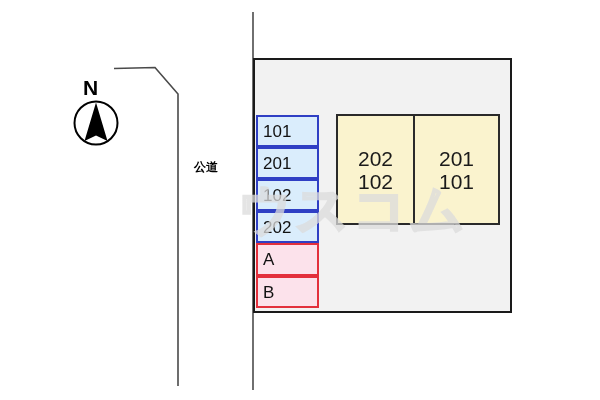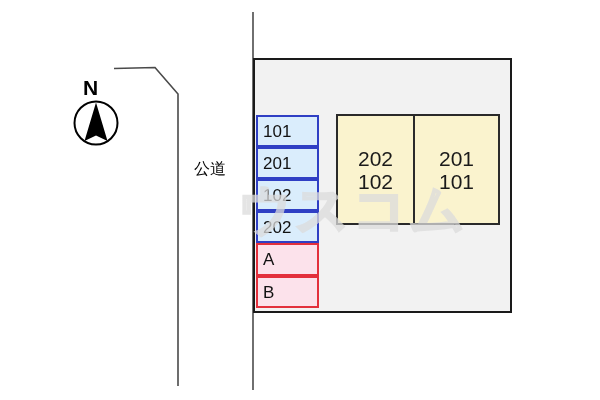--- a/index.html
+++ b/index.html
@@ -35,21 +35,21 @@
     display:flex;z-index:3;
   }
   .b-unit{
     background:var(--yellow_fill);border:2px solid #2a2a2a;
     display:flex;flex-direction:column;justify-content:center;align-items:center;
     font-size:21px;line-height:23px;color:#1a1a1a;
   }
   .b-unit.left{width:79px;}
   .b-unit.right{flex:1;margin-left:-2px;}
 
-  .lbl{position:absolute;z-index:4;font-size:16px;color:#000;white-space:nowrap;}
+  .lbl{position:absolute;z-index:4;font-size:12px;color:#000;white-space:nowrap;font-weight:bold;}
   .lbl-road{left:194px;top:159px;}
   .lbl-parking{left:325px;top:251px;letter-spacing:-0.5px;}
   .lbl-n{left:83px;top:76px;font-size:21px;font-weight:bold;}
 
   .watermark{
     position:absolute;left:238px;top:174px;z-index:10;
     font-size:54px;font-weight:bold;letter-spacing:2px;
     color:transparent;-webkit-text-stroke:2.5px #dcdcdc;
     opacity:.75;pointer-events:none;white-space:nowrap;
   }

